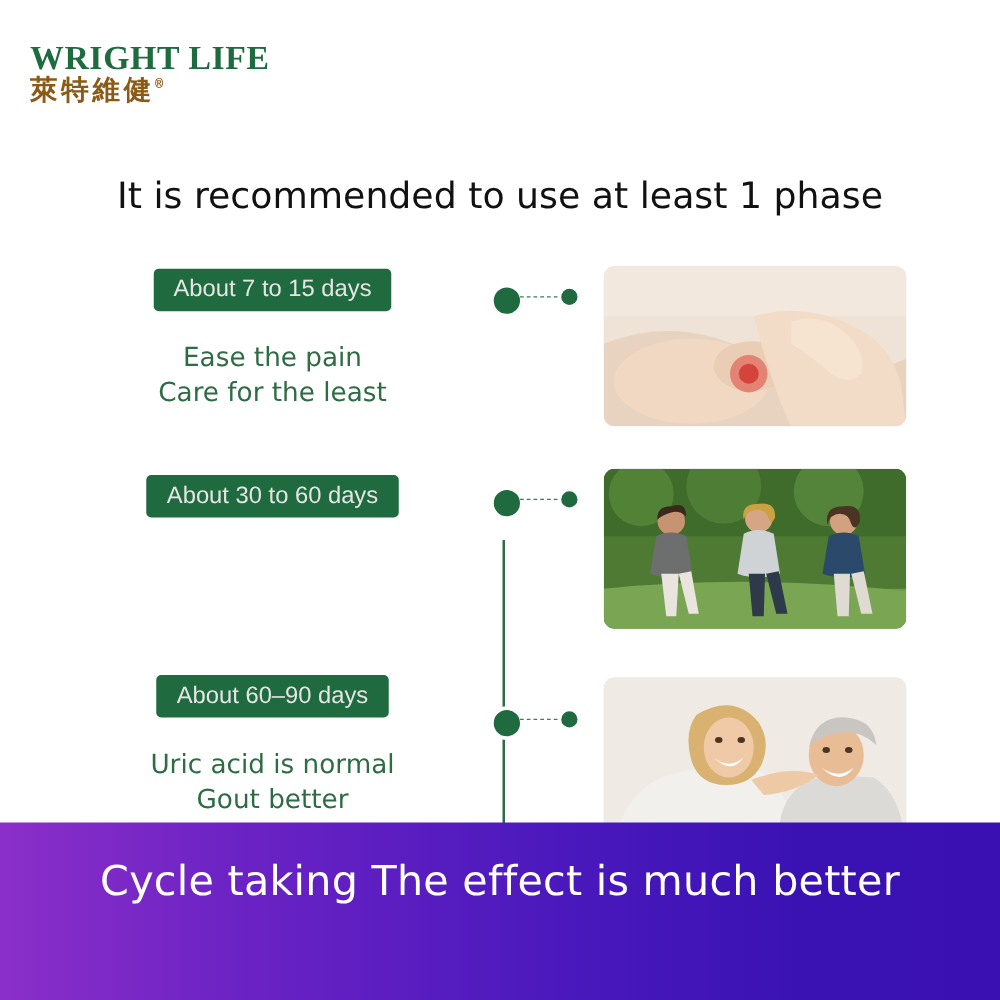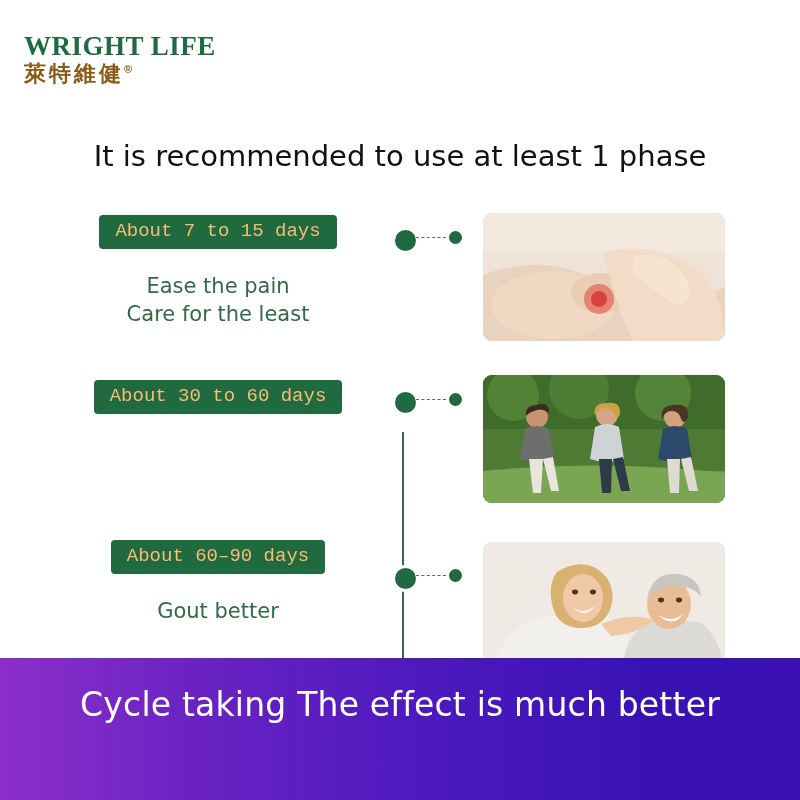--- a/index.html
+++ b/index.html
@@ -31,21 +31,21 @@
   .logo-main {
     font-family: "Liberation Serif", serif;
     font-size: 27px;
     font-weight: bold;
     letter-spacing: 0.5px;
     color: #1d6b3f;
     line-height: 1.05;
     white-space: nowrap;
   }
   .logo-cn {
-    font-family: Liberation Sans, sans-serif;
+    font-family: Liberation Mono, monospace;
     font-size: 22px;
     font-weight: bold;
     color: #8a5a16;
     letter-spacing: 3px;
     line-height: 1.2;
     margin-top: 1px;
     white-space: nowrap;
   }
   .logo-cn .reg {
     font-size: 11px;
@@ -101,23 +101,23 @@
 
   .step-text {
     position: absolute;
     left: 68px;
     width: 300px;
     text-align: center;
   }
   .badge {
     display: inline-block;
     background: #1f6b3f;
-    color: #fdba74;
+    color: #e5e5e5;
     font-size: 19px;
-    font-family: Liberation Mono, monospace;
+    font-family: Liberation Sans, sans-serif;
     padding: 7px 16px 8px 16px;
     border-radius: 4px;
     line-height: 1;
     white-space: nowrap;
   }
   .desc {
     margin-top: 24px;
     color: #2f6b45;
     font-size: 21px;
     line-height: 1.32;
@@ -269,20 +269,21 @@
           <path d="M184 84 l3 34 h9 l1 -34 Z" fill="#dfdad2"></path>
           <path d="M198 84 l8 32 h9 l-7 -34 Z" fill="#dfdad2"></path>
         </svg>
       </div>
     </div>
 
     <div class="step s3">
       <div class="step-text">
         <div class="badge">About 60–90 days</div>
         <div class="desc">
+          <span class="line">Uric acid is normal</span>
           <span class="line">Gout better</span>
         </div>
       </div>
       <div class="dot-big" style="top:25px;"></div>
       <div class="dash" style="top:35px;"></div>
       <div class="dot-small" style="top:29px;"></div>
 
       <div class="photo" style="top:2px;">
         <svg width="242" height="128" viewBox="0 0 242 128" xmlns="http://www.w3.org/2000/svg">
           <rect width="242" height="128" fill="#e9e4de"></rect>

